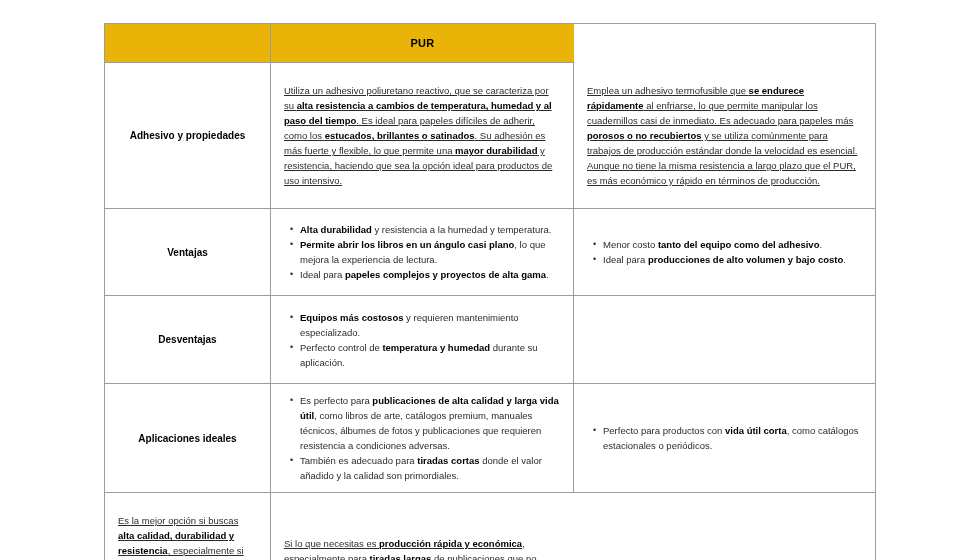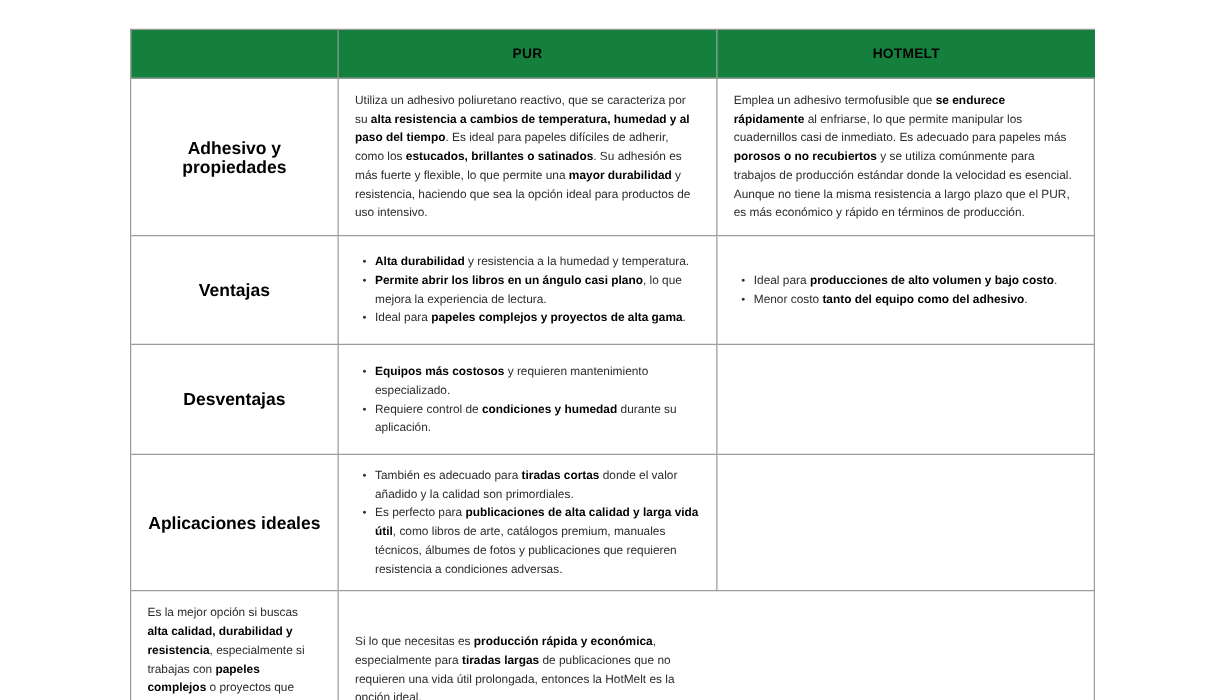--- a/index.html
+++ b/index.html
@@ -18,33 +18,33 @@
   .cell{
     border-right:1px solid #9c9c9c;
     border-bottom:1px solid #9c9c9c;
     box-sizing:border-box;
     display:flex;align-items:center;
     overflow:hidden;
   }
   .cell:last-child{border-right:none;}
   .trow:last-child .cell{border-bottom:none;}
   .thead .cell{
-    background:#15803d;
+    background:#eab308;
     min-height:39px;
     justify-content:center;
     font-weight:bold;font-size:11px;color:#000;
     letter-spacing:.2px;
   }
   .label-cell{
     justify-content:center;text-align:center;
-    font-weight:bold;font-size:14px;color:#000;
+    font-weight:bold;font-size:10px;color:#000;
     line-height:15px;padding:6px 10px;
   }
   .body-cell{font-size:9.5px;color:#2b2b2b;line-height:15px;}
-  .para{margin:0;padding:10px 13px;}
+  .para{margin:0;padding:20px 13px;text-decoration:underline;}
   .bullets{margin:0;padding:9px 14px 9px 19px;list-style:none;}
   .bullets li{position:relative;padding-left:10px;margin:0;}
   .bullets li::before{
     content:"\2022";position:absolute;left:0;top:0;
     font-size:9px;color:#2b2b2b;
   }
   .b{font-weight:bold;color:#000;}
   
   #tbody .trow:nth-child(1) .cell{min-height:120px;}
   #tbody .trow:nth-child(2) .cell{min-height:87px;}
@@ -52,21 +52,20 @@
   #tbody .trow:nth-child(4) .cell{min-height:102px;}
   #tbody .trow:nth-child(5) .cell{min-height:73px;}
 </style>
 </head>
 <body>
 
 <div class="ctable">
   <div class="trow thead">
     <div class="cell"></div>
     <div class="cell">PUR</div>
-    <div class="cell">HOTMELT</div>
   </div>
   <div id="tbody">
       <div class="trow">
         <div class="cell label-cell">Adhesivo y propiedades</div>
         <div class="cell body-cell">
           <p class="para"><span>Utiliza un adhesivo poliuretano reactivo, que se caracteriza por su </span><span class="b">alta resistencia a cambios de temperatura, humedad y al paso del tiempo</span><span>. Es ideal para papeles difíciles de adherir, como los </span><span class="b">estucados, brillantes o satinados</span><span>. Su adhesión es más fuerte y flexible, lo que permite una </span><span class="b">mayor durabilidad</span><span> y resistencia, haciendo que sea la opción ideal para productos de uso intensivo.</span></p>
         </div>
         <div class="cell body-cell">
           <p class="para"><span>Emplea un adhesivo termofusible que </span><span class="b">se endurece rápidamente</span><span> al enfriarse, lo que permite manipular los cuadernillos casi de inmediato. Es adecuado para papeles más </span><span class="b">porosos o no recubiertos</span><span> y se utiliza comúnmente para trabajos de producción estándar donde la velocidad es esencial. Aunque no tiene la misma resistencia a largo plazo que el PUR, es más económico y rápido en términos de producción.</span></p>
         </div>
@@ -75,48 +74,49 @@
         <div class="cell label-cell">Ventajas</div>
         <div class="cell body-cell">
           <ul class="bullets">
             <li><span class="b">Alta durabilidad</span><span> y resistencia a la humedad y temperatura.</span></li>
             <li><span class="b">Permite abrir los libros en un ángulo casi plano</span><span>, lo que mejora la experiencia de lectura.</span></li>
             <li><span>Ideal para </span><span class="b">papeles complejos y proyectos de alta gama</span><span>.</span></li>
           </ul>
         </div>
         <div class="cell body-cell">
           <ul class="bullets">
+            <li><span>Menor costo </span><span class="b">tanto del equipo como del adhesivo</span><span>.</span></li>
             <li><span>Ideal para </span><span class="b">producciones de alto volumen y bajo costo</span><span>.</span></li>
-            <li><span>Menor costo </span><span class="b">tanto del equipo como del adhesivo</span><span>.</span></li>
           </ul>
         </div>
       </div>
       <div class="trow">
         <div class="cell label-cell">Desventajas</div>
         <div class="cell body-cell">
           <ul class="bullets">
             <li><span class="b">Equipos más costosos</span><span> y requieren mantenimiento especializado.</span></li>
-            <li><span>Requiere control de </span><span class="b">condiciones y humedad</span><span> durante su aplicación.</span></li>
+            <li><span>Perfecto control de </span><span class="b">temperatura y humedad</span><span> durante su aplicación.</span></li>
           </ul>
         </div>
         <div class="cell body-cell">
           <ul class="bullets">
           </ul>
         </div>
       </div>
       <div class="trow">
         <div class="cell label-cell">Aplicaciones ideales</div>
         <div class="cell body-cell">
           <ul class="bullets">
+            <li><span>Es perfecto para </span><span class="b">publicaciones de alta calidad y larga vida útil</span><span>, como libros de arte, catálogos premium, manuales técnicos, álbumes de fotos y publicaciones que requieren resistencia a condiciones adversas.</span></li>
             <li><span>También es adecuado para </span><span class="b">tiradas cortas</span><span> donde el valor añadido y la calidad son primordiales.</span></li>
-            <li><span>Es perfecto para </span><span class="b">publicaciones de alta calidad y larga vida útil</span><span>, como libros de arte, catálogos premium, manuales técnicos, álbumes de fotos y publicaciones que requieren resistencia a condiciones adversas.</span></li>
           </ul>
         </div>
         <div class="cell body-cell">
           <ul class="bullets">
+            <li><span>Perfecto para productos con </span><span class="b">vida útil corta</span><span>, como catálogos estacionales o periódicos.</span></li>
           </ul>
         </div>
       </div>
       <div class="trow">
         <div class="cell body-cell">
           <p class="para"><span>Es la mejor opción si buscas </span><span class="b">alta calidad, durabilidad y resistencia</span><span>, especialmente si trabajas con </span><span class="b">papeles complejos</span><span> o proyectos que deben </span><span class="b">resistir el paso del tiempo</span><span>.</span></p>
         </div>
         <div class="cell body-cell">
           <p class="para"><span>Si lo que necesitas es </span><span class="b">producción rápida y económica</span><span>, especialmente para </span><span class="b">tiradas largas</span><span> de publicaciones que no requieren una vida útil prolongada, entonces la HotMelt es la opción ideal.</span></p>
         </div>

